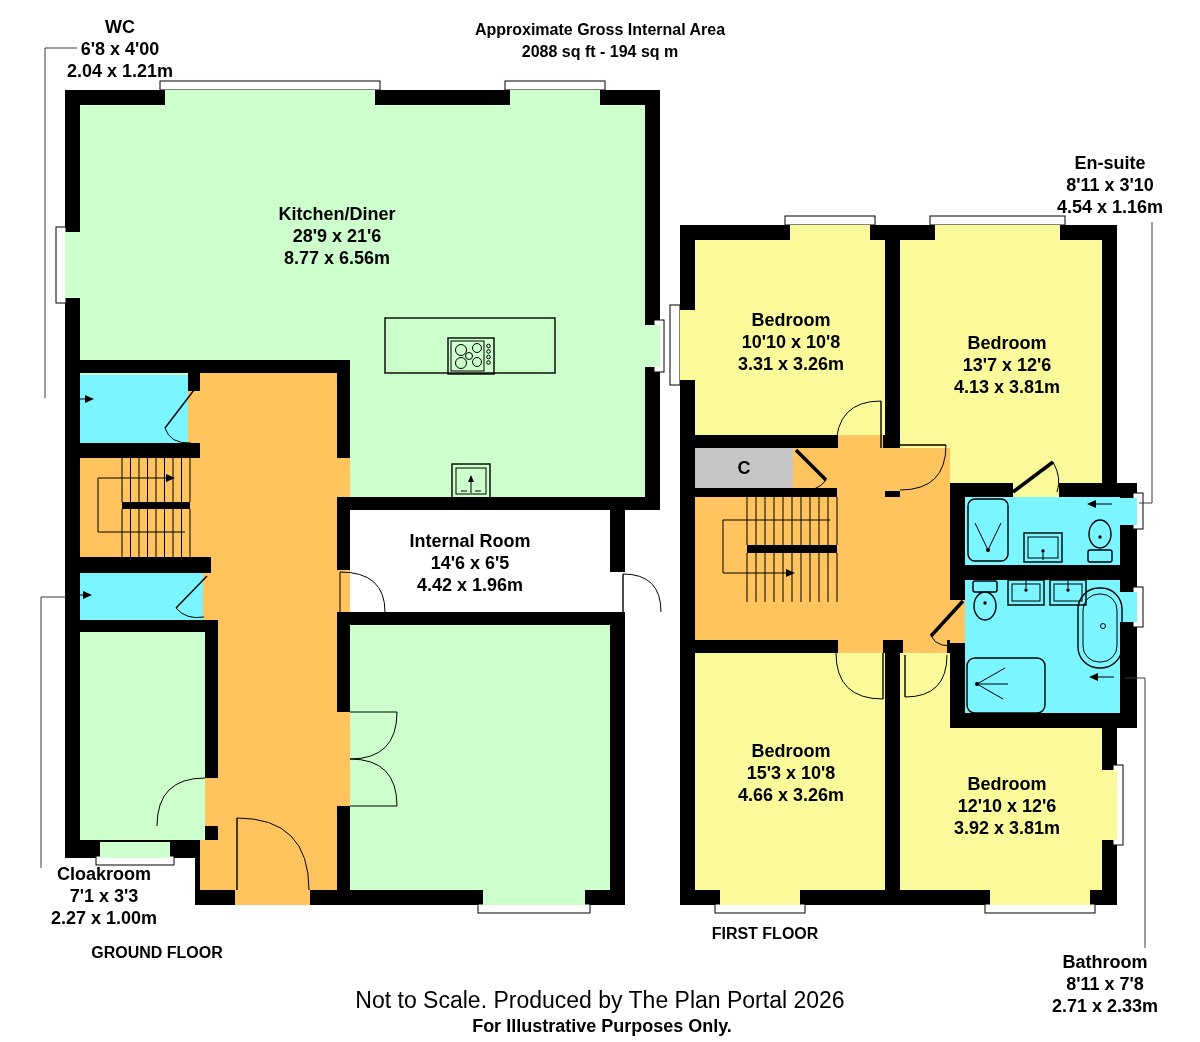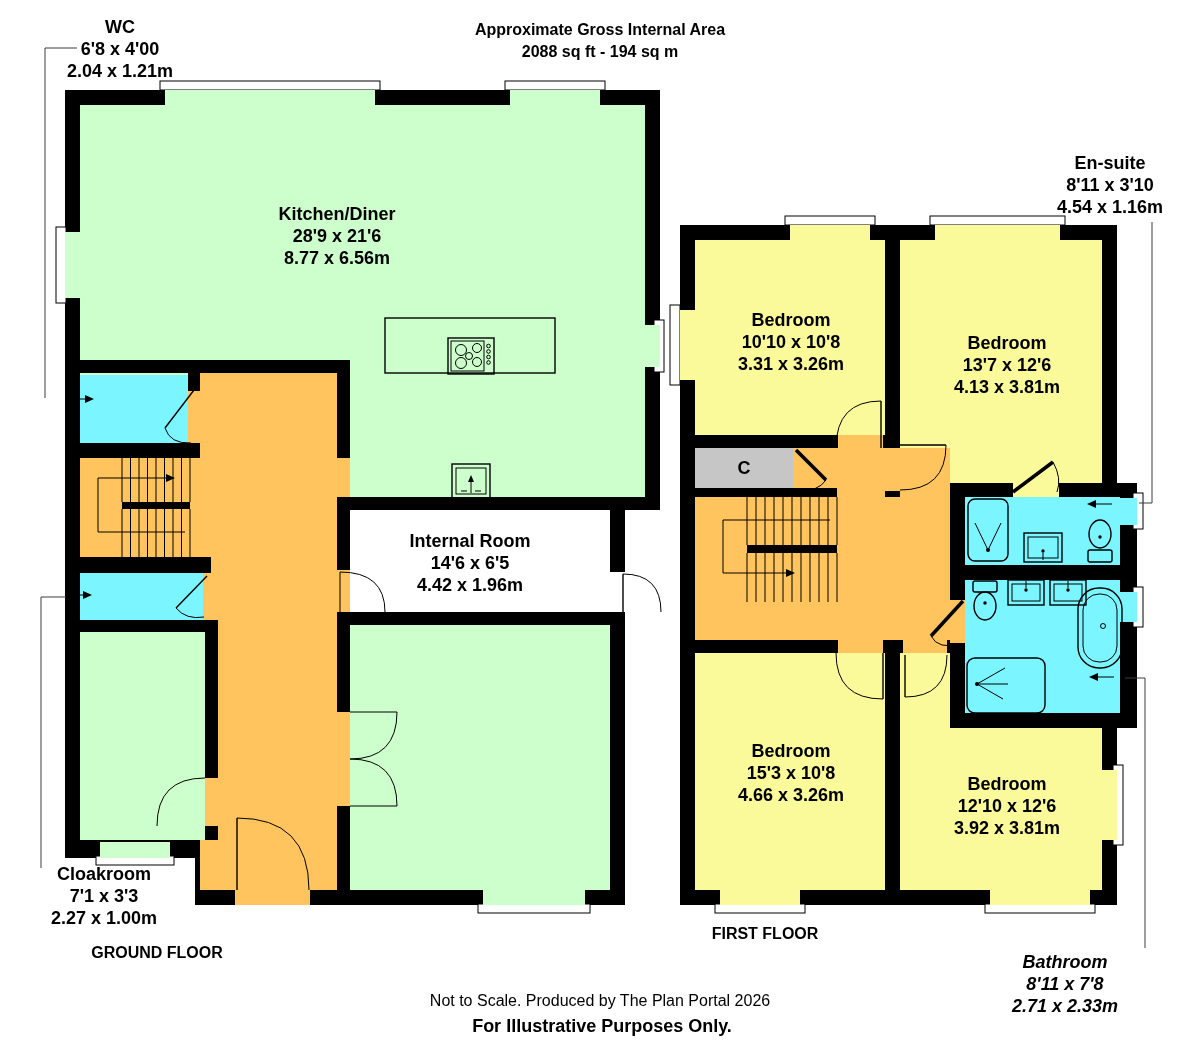--- a/index.html
+++ b/index.html
@@ -20,21 +20,21 @@
   .thin{stroke-width:1;}
   .ld{fill:none;stroke:#3c3c3c;stroke-width:1;}
   .sill{fill:#ffffff;stroke:#000;stroke-width:1;}
   .blk{fill:#000;}
   .lbl{
     position:absolute;transform:translateX(-50%);text-align:center;
     font-weight:bold;font-size:18px;line-height:22px;white-space:nowrap;color:#000;
   }
   .hdr{font-size:16px;line-height:22px;}
   .floor-title{font-size:16px;line-height:24px;}
-  .foot1{font-weight:normal;font-size:16px;line-height:21px;}
+  .foot1{font-weight:normal;font-size:23px;line-height:21px;}
   .foot2{font-size:18px;line-height:21px;}
 </style>
 </head>
 <body>
 
 <div class="canvas">
 
 <svg class="plan-svg" width="1200" height="1042" viewBox="0 0 1200 1042">
 
   <g>
@@ -332,21 +332,21 @@
   <div>12'10 x 12'6</div>
   <div>3.92 x 3.81m</div>
 </div>
 
 <div class="lbl" style="left:1110px;top:152px;text-align:center;">
   <div>En-suite</div>
   <div>8'11 x 3'10</div>
   <div>4.54 x 1.16m</div>
 </div>
 
-<div class="lbl" style="left:1065px;top:951px;font-style:italic;">
+<div class="lbl" style="left:1105px;top:951px;">
   <div>Bathroom</div>
   <div>8'11 x 7'8</div>
   <div>2.71 x 2.33m</div>
 </div>
 
 <div class="lbl" style="left:744px;top:457px;">
   <div>C</div>
 </div>
 
 <div class="lbl floor-title" style="left:765px;top:922px;">

